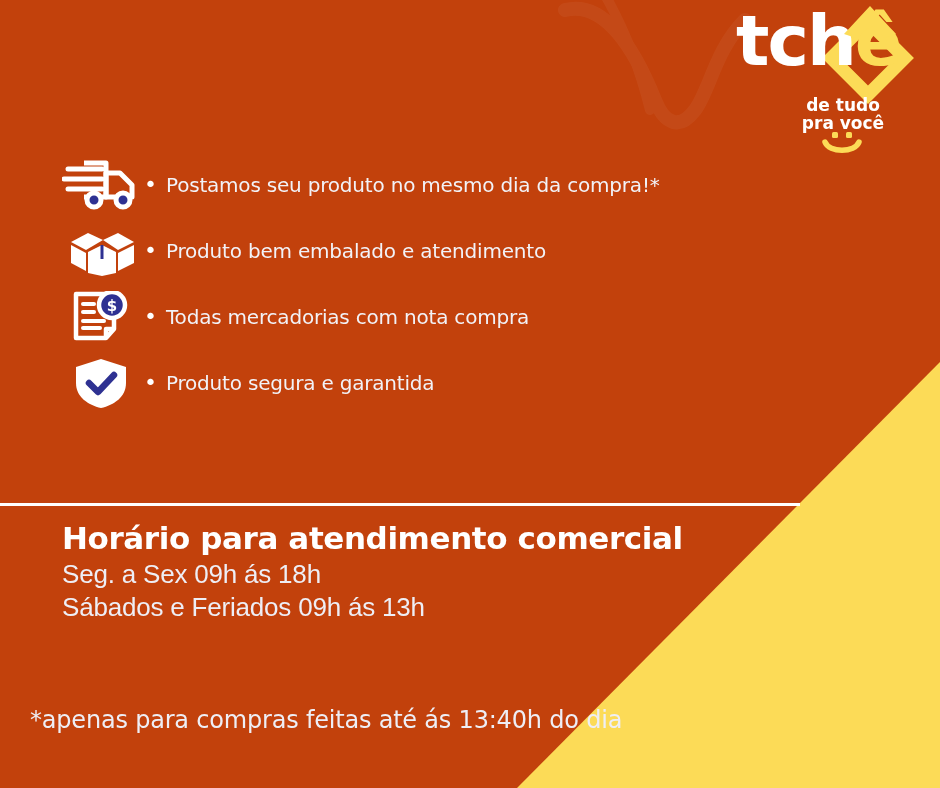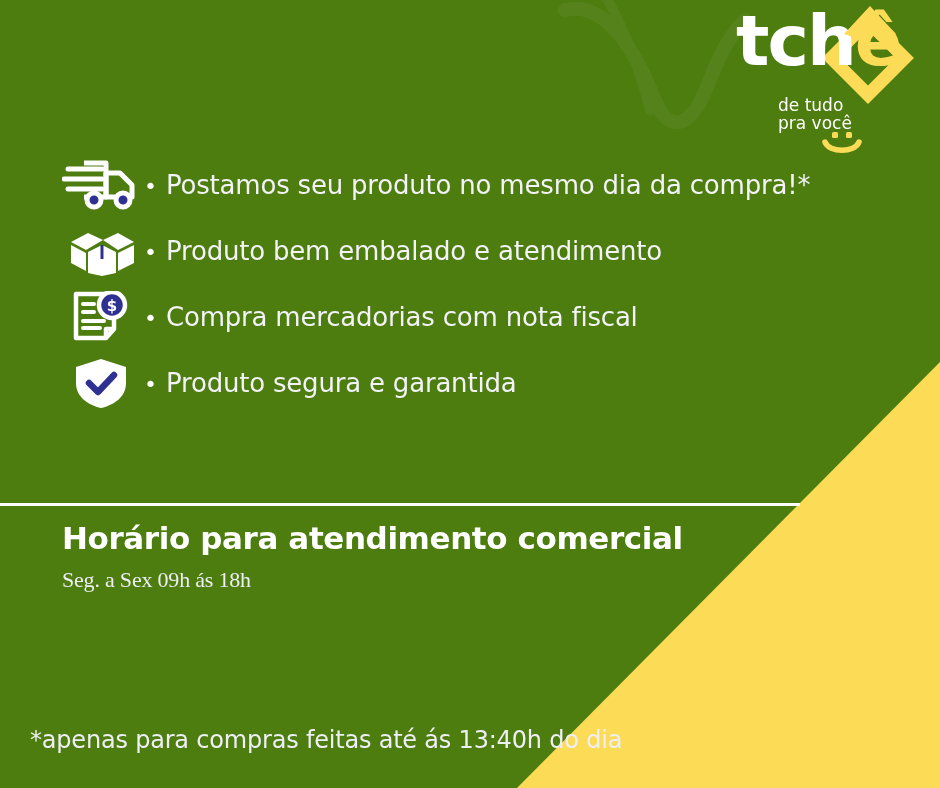--- a/index.html
+++ b/index.html
@@ -9,21 +9,21 @@
   }
   body {
     background: #ffffff;
     font-family: "DejaVu Sans", sans-serif;
   }
 
   .banner {
     position: relative;
     width: 940px;
     height: 788px;
-    background: #4d7c0f;
+    background: #c2410c;
     overflow: hidden;
   }
 
   
   .yellow-corner {
     position: absolute;
     left: 0;
     top: 0;
     width: 940px;
     height: 788px;
@@ -78,23 +78,23 @@
     top: 2px;
     width: 52px;
     height: 32px;
     z-index: 4;
   }
   .logo-tagline {
     position: absolute;
     left: 56px;
     top: 92px;
     width: 130px;
-    text-align: left;
-    font-family: "DejaVu Sans", sans-serif;
-    font-weight: normal;
+    text-align: center;
+    font-family: "DejaVu Sans", sans-serif;
+    font-weight: bold;
     font-size: 17px;
     line-height: 1.08;
     color: #ffffff;
     z-index: 5;
   }
   .logo-smile {
     position: absolute;
     left: 97px;
     top: 128px;
     width: 46px;
@@ -127,21 +127,21 @@
     color: #ffffff;
   }
   .feature-bullet {
     font-size: 22px;
     line-height: 1;
     margin-right: 9px;
     color: #ffffff;
   }
   .feature-label {
     font-family: "DejaVu Sans", sans-serif;
-    font-size: 26px;
+    font-size: 20px;
     font-weight: normal;
     color: #f2f2f7;
     letter-spacing: -0.2px;
     white-space: nowrap;
   }
 
   
   .divider {
     position: absolute;
     left: 0;
@@ -158,43 +158,42 @@
     top: 520px;
     width: 700px;
   }
   .hours-title {
     font-family: "DejaVu Sans", sans-serif;
     font-weight: bold;
     font-size: 31px;
     color: #ffffff;
     letter-spacing: -0.4px;
     line-height: 1.22;
-    margin: 0 0 8px 0;
+    margin: 0 0 0 0;
   }
   .hours-line {
-    font-family: Liberation Serif, serif;
-    font-size: 22px;
+    font-family: Liberation Sans, sans-serif;
+    font-size: 26px;
     font-weight: normal;
     color: #eeeef5;
     letter-spacing: -0.2px;
     line-height: 1.26;
   }
 
   
   .footnote {
     position: absolute;
     left: 30px;
     top: 706px;
     font-family: "DejaVu Sans", sans-serif;
     font-size: 24px;
     font-weight: normal;
     color: #eeeef5;
     letter-spacing: -0.2px;
     white-space: nowrap;
-    margin-top: 20px;
   }
 </style>
 </head>
 <body>
 
 <div class="banner">
 
   <div class="watermark">
     <svg viewBox="0 0 250 150" width="250" height="150" aria-hidden="true">
       <path d="M20 20 C60 10 90 60 110 110 C120 135 135 140 150 120 C165 100 170 60 200 30" fill="none" stroke="#ffffff" stroke-width="14" stroke-linecap="round"></path>
@@ -285,21 +284,21 @@
           <path d="M21 13 H32" stroke="#ffffff" stroke-width="4" stroke-linecap="round"></path>
           <path d="M21 21 H32" stroke="#ffffff" stroke-width="4" stroke-linecap="round"></path>
           <path d="M21 30 H42" stroke="#ffffff" stroke-width="4" stroke-linecap="round"></path>
           <path d="M21 37 H38" stroke="#ffffff" stroke-width="4" stroke-linecap="round"></path>
           <circle cx="50" cy="14" r="13" fill="#2E3192" stroke="#ffffff" stroke-width="4.5"></circle>
           <text x="50" y="20" font-family="DejaVu Sans, sans-serif" font-size="15" font-weight="bold" fill="#ffffff" text-anchor="middle">$</text>
         </svg>
       </div>
       <div class="feature-text">
         <span class="feature-bullet">•</span>
-        <span class="feature-label">Compra mercadorias com nota fiscal</span>
+        <span class="feature-label">Todas mercadorias com nota compra</span>
       </div>
     </div>
 
     <div class="feature-row">
       <div class="feature-icon">
         <svg viewBox="0 0 78 52" width="78" height="52" aria-hidden="true">
           <path d="M39 2 L64 10 V26 C64 40 52 48 39 51 C26 48 14 40 14 26 V10 Z" fill="#ffffff"></path>
           <path d="M27 26 L36 35 L52 18" fill="none" stroke="#2E3192" stroke-width="6.5" stroke-linecap="round" stroke-linejoin="round"></path>
         </svg>
       </div>
@@ -308,17 +307,18 @@
         <span class="feature-label">Produto segura e garantida</span>
       </div>
     </div>
   </div>
 
   <div class="divider"></div>
 
   <div class="hours">
     <div class="hours-title">Horário para atendimento comercial</div>
     <div class="hours-line">Seg. a Sex 09h ás 18h</div>
+    <div class="hours-line">Sábados e Feriados 09h ás 13h</div>
   </div>
 
   <div class="footnote">*apenas para compras feitas até ás 13:40h do dia</div>
 
 </div>
 
 </body></html>

